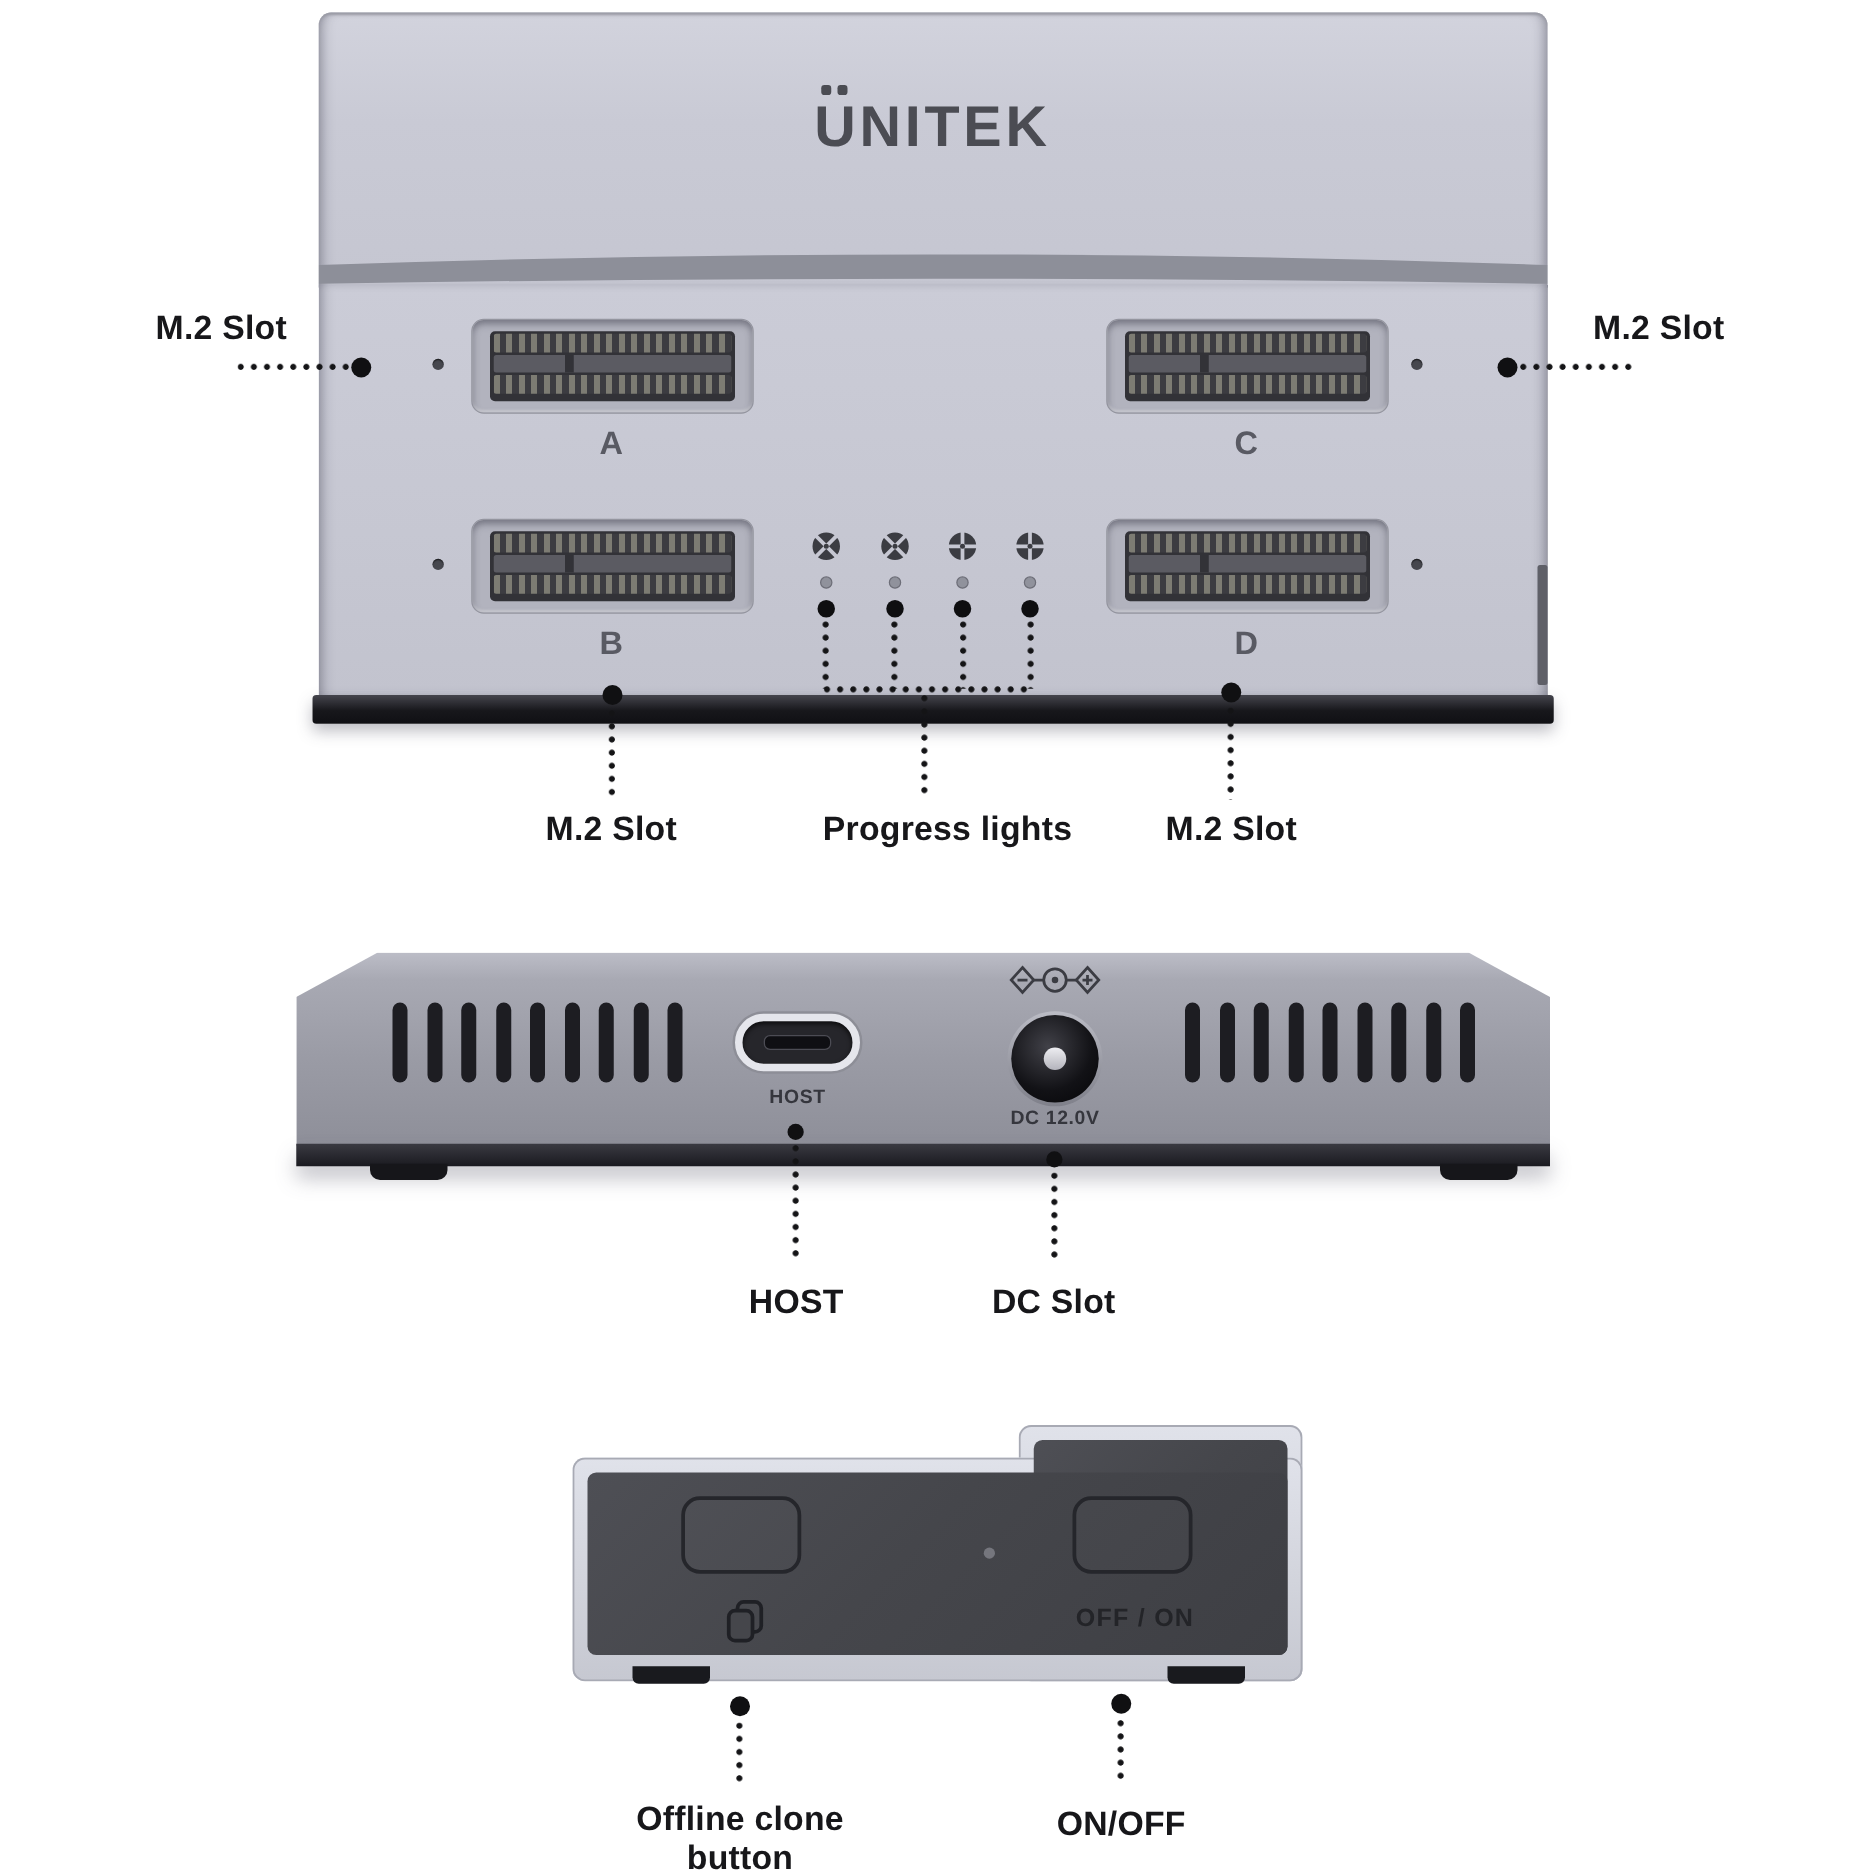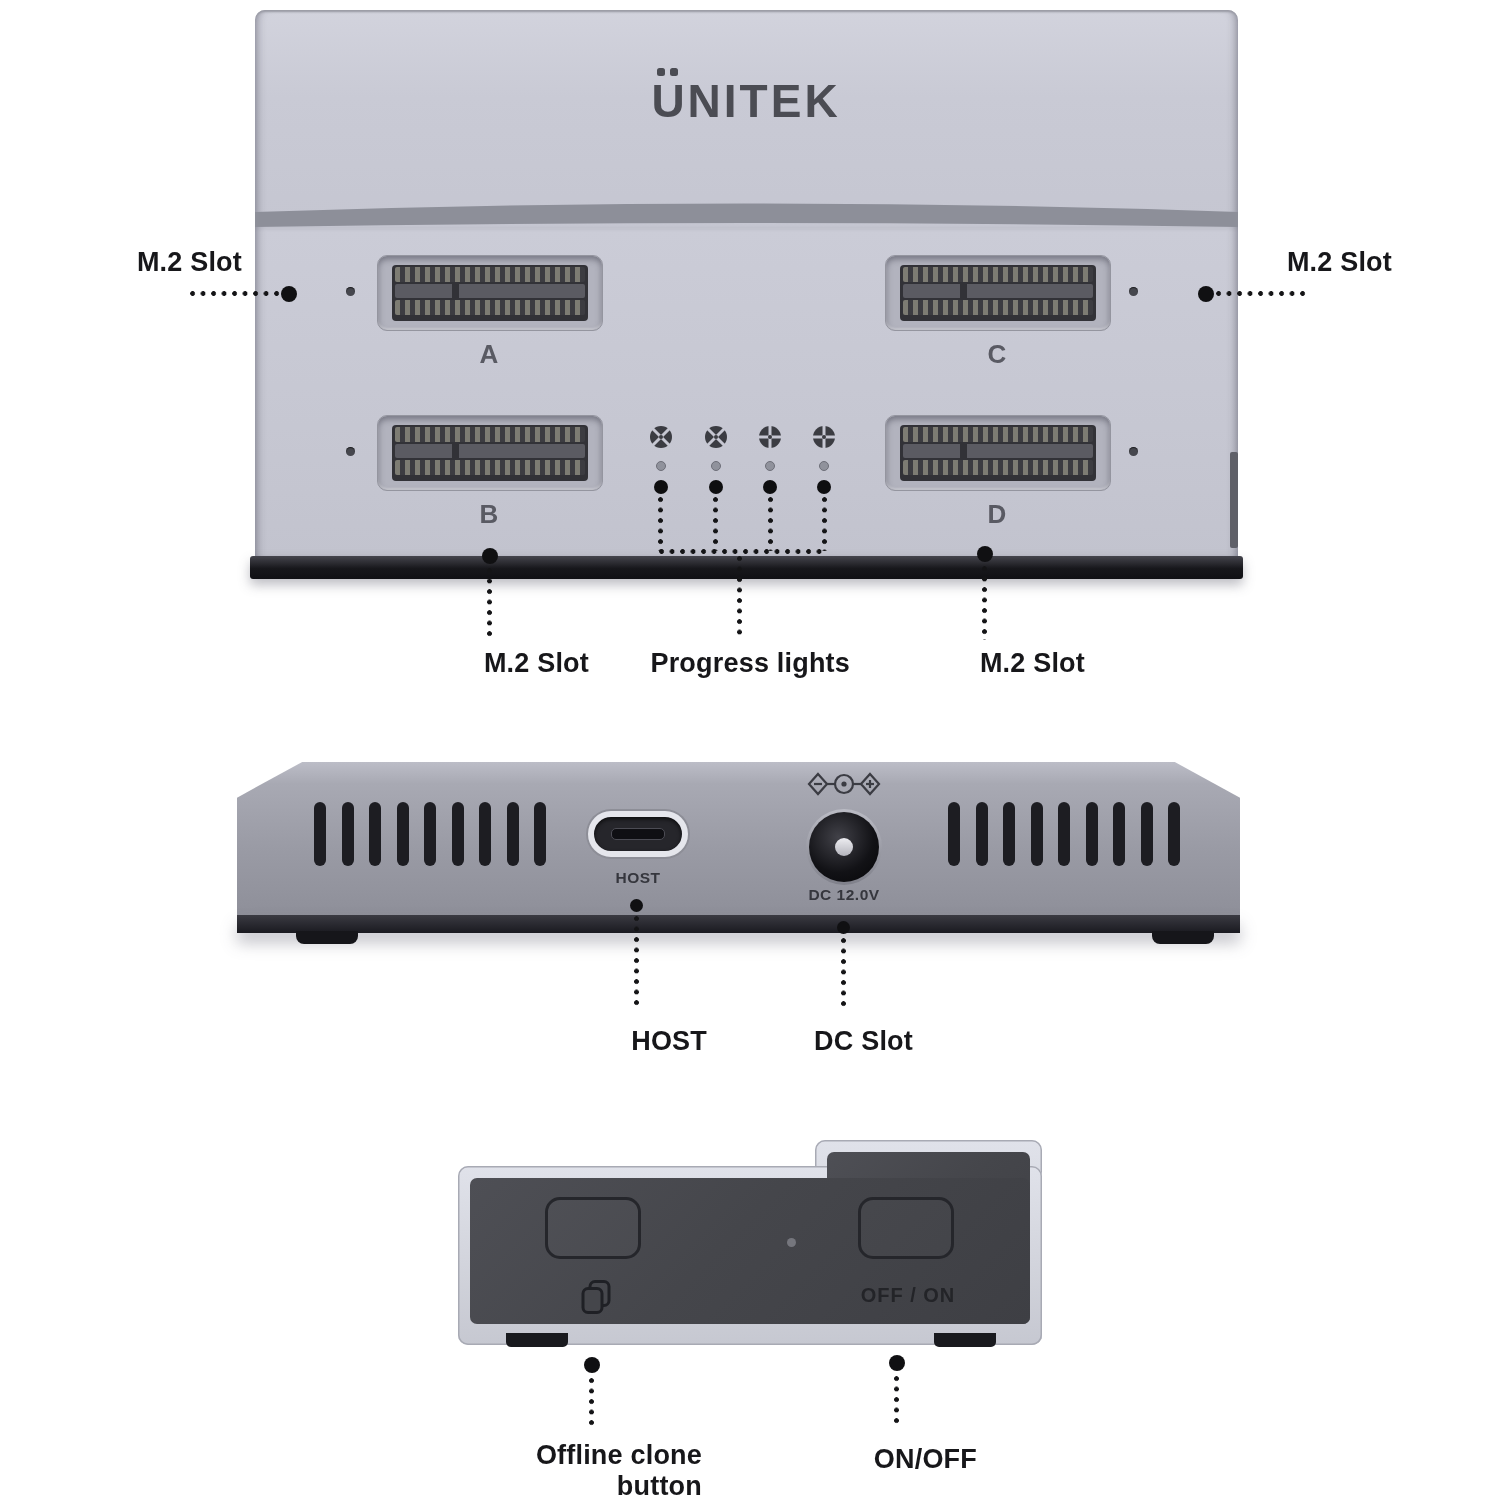--- a/index.html
+++ b/index.html
@@ -5,21 +5,21 @@
   html,body{margin:0;padding:0;background:#ffffff;}
   .canvas{
     position:relative;width:1500px;height:1500px;background:#ffffff;
     font-family:"Liberation Sans",sans-serif;overflow:hidden;
   }
   .abs{position:absolute;}
 
   
   .callout{
     position:absolute;font-weight:bold;color:#17171a;font-size:27px;
-    letter-spacing:.2px;text-align:right;line-height:1.15;
+    letter-spacing:.2px;text-align:center;line-height:1.15;
   }
   .leader-dot{position:absolute;width:16px;height:16px;border-radius:50%;background:#101012;}
   .leader-dot.sm{width:13px;height:13px;}
   .vdots{
     position:absolute;width:5px;background-repeat:repeat-y;
     background-image:radial-gradient(circle at 2.5px 2.6px,#141416 2.1px,rgba(0,0,0,0) 2.7px);
     background-size:5px 10.5px;
   }
   .hdots{
     position:absolute;height:5px;background-repeat:repeat-x;
@@ -232,21 +232,21 @@
   <div class="leader-dot" style="left:281px;top:286px;"></div>
 
   <div class="callout" style="left:1262px;top:247px;width:130px;">M.2 Slot</div>
   <div class="hdots" style="left:1216px;top:291px;width:90px;"></div>
   <div class="leader-dot" style="left:1198px;top:286px;"></div>
 
   <div class="leader-dot" style="left:482px;top:548px;"></div>
   <div class="vdots" style="left:487px;top:568px;height:72px;"></div>
   <div class="callout" style="left:389px;top:648px;width:200px;">M.2 Slot</div>
 
-  <div class="callout" style="left:630px;top:648px;width:220px;">Progress lights</div>
+  <div class="callout" style="left:648px;top:648px;width:220px;">Progress lights</div>
 
   <div class="leader-dot" style="left:977px;top:546px;"></div>
   <div class="vdots" style="left:982px;top:566px;height:74px;"></div>
   <div class="callout" style="left:885px;top:648px;width:200px;">M.2 Slot</div>
 
   <div class="mv-body"></div>
   <div class="mv-strip"></div>
   <div class="mv-foot" style="left:296px;top:931px;"></div>
   <div class="mv-foot" style="left:1152px;top:931px;"></div>
 

